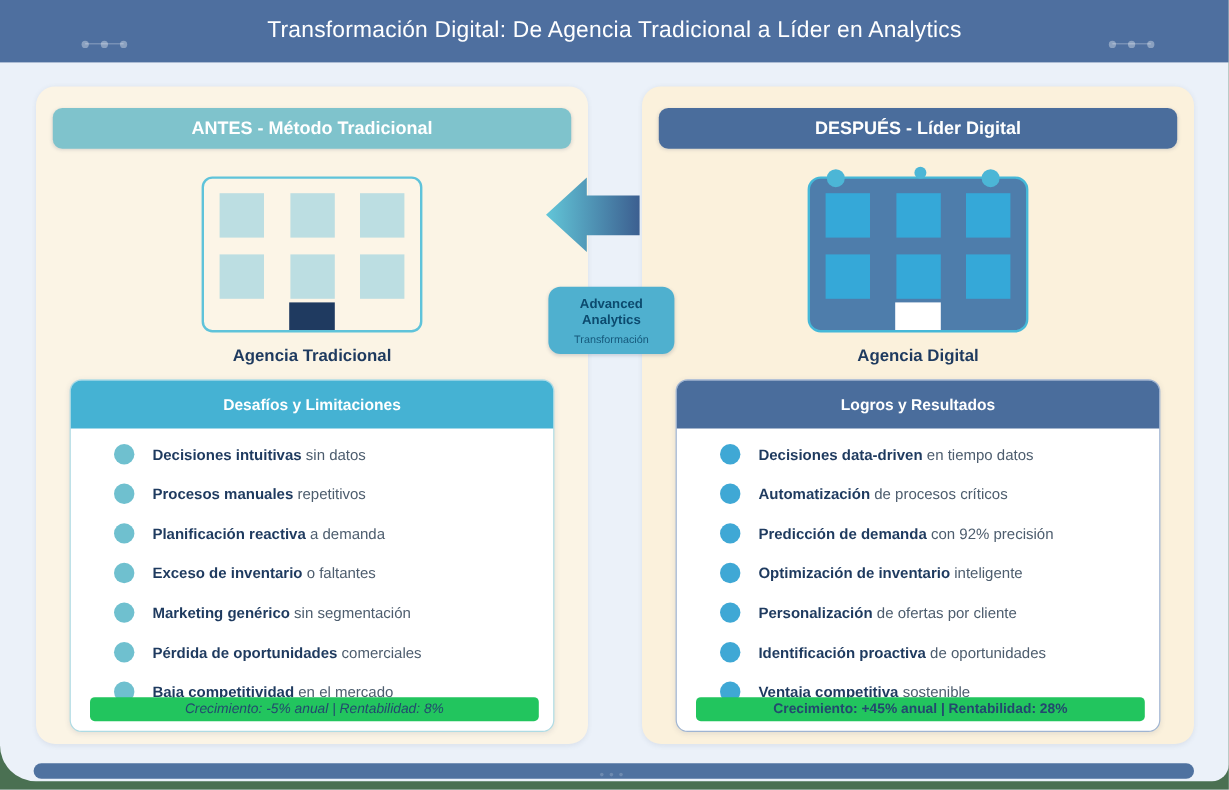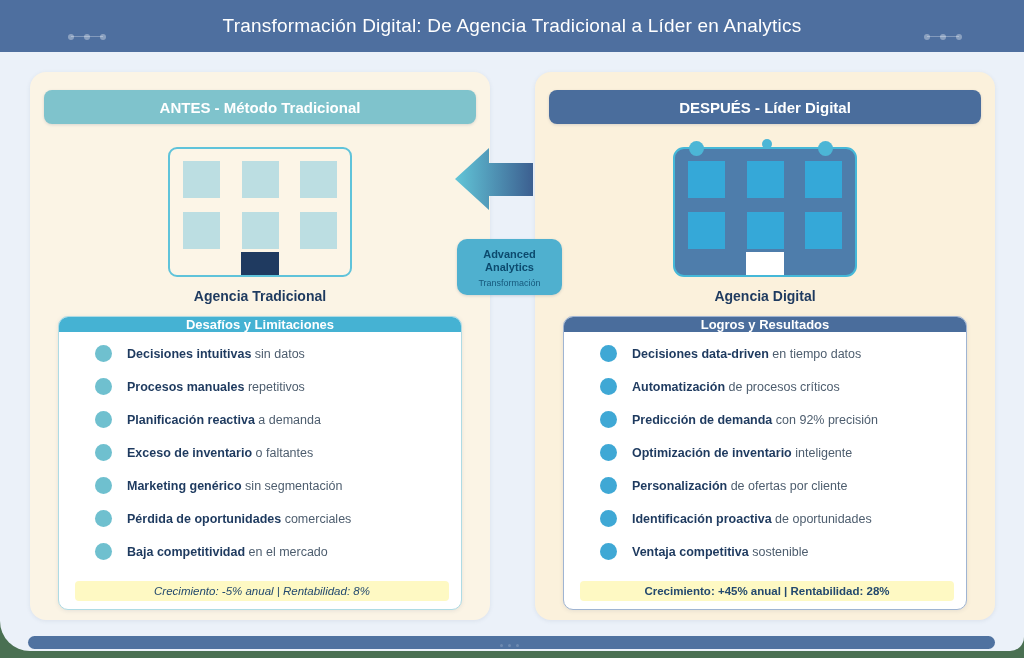--- a/index.html
+++ b/index.html
@@ -73,35 +73,35 @@
 
   
   .card{
     position:absolute;left:28px;right:28px;top:244px;height:292px;
     background:#ffffff;border-radius:10px;
     box-shadow:0 1px 4px rgba(70,90,120,.12);
   }
   .panel-before .card{border:1px solid #aedbe4;}
   .panel-after  .card{border:1px solid #9fb4d2;}
   .card-header{
-    height:15px;border-radius:9px 9px 0 0;color:#fff;font-size:13px;font-weight:700;
+    height:40px;border-radius:9px 9px 0 0;color:#fff;font-size:13px;font-weight:700;
     display:flex;align-items:center;justify-content:center;
   }
   .panel-before .card-header{background:#45b2d3;}
   .panel-after  .card-header{background:#4a6d9c;}
   .card-items{padding-top:5px;}
   .item{height:33px;display:flex;align-items:center;padding-left:36px;font-size:12.5px;}
   .bullet{width:17px;height:17px;border-radius:50%;margin-right:15px;flex:0 0 auto;}
   .panel-before .bullet{background:#6fc0cf;}
   .panel-after  .bullet{background:#3fa8d5;}
   .item .b{font-weight:700;color:#1e3a5f;white-space:pre;}
   .item .r{color:#4d5d6e;white-space:pre;}
   .card-footer{
     position:absolute;left:16px;right:12px;bottom:8px;height:20px;
-    background:#fef9c3;border-radius:4px;color:#23496e;font-size:11.5px;
+    background:#22c55e;border-radius:4px;color:#23496e;font-size:11.5px;
     display:flex;align-items:center;justify-content:center;
   }
   .panel-before .card-footer{font-style:italic;}
   .panel-after  .card-footer{font-weight:700;}
 
   
   .arrow-svg{position:absolute;left:455px;top:146px;width:80px;height:68px;}
   .transform-box{
     position:absolute;left:457px;top:239px;width:105px;height:56px;
     background:#4fb0cf;border-radius:10px;color:#0c4a6e;text-align:center;

